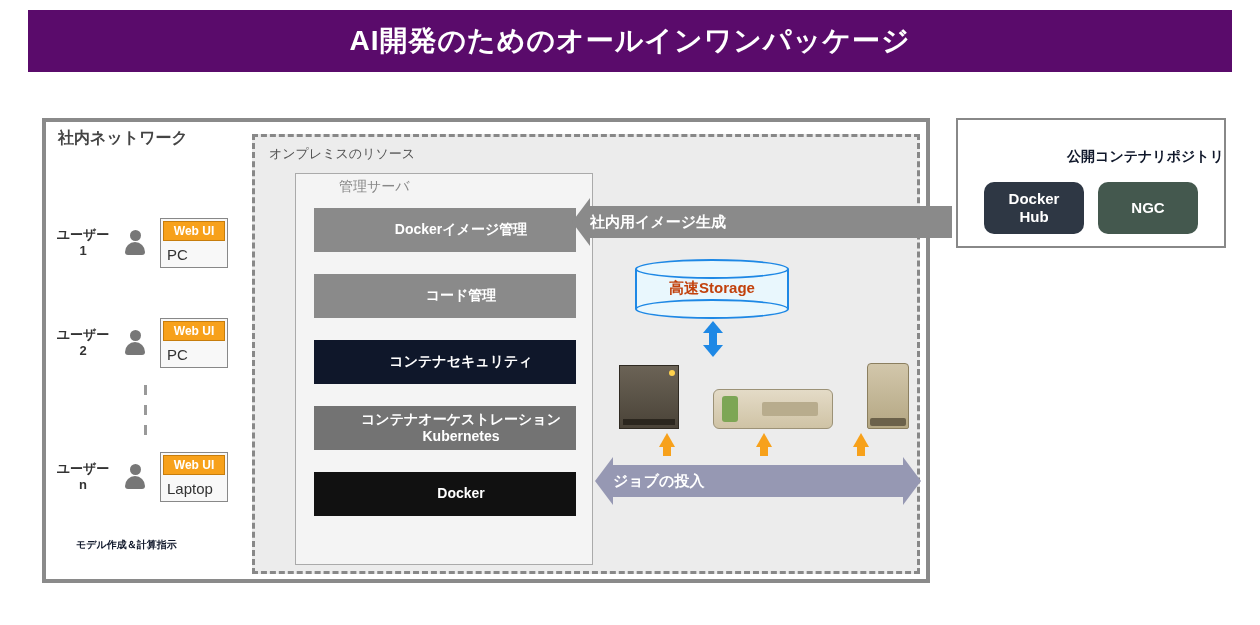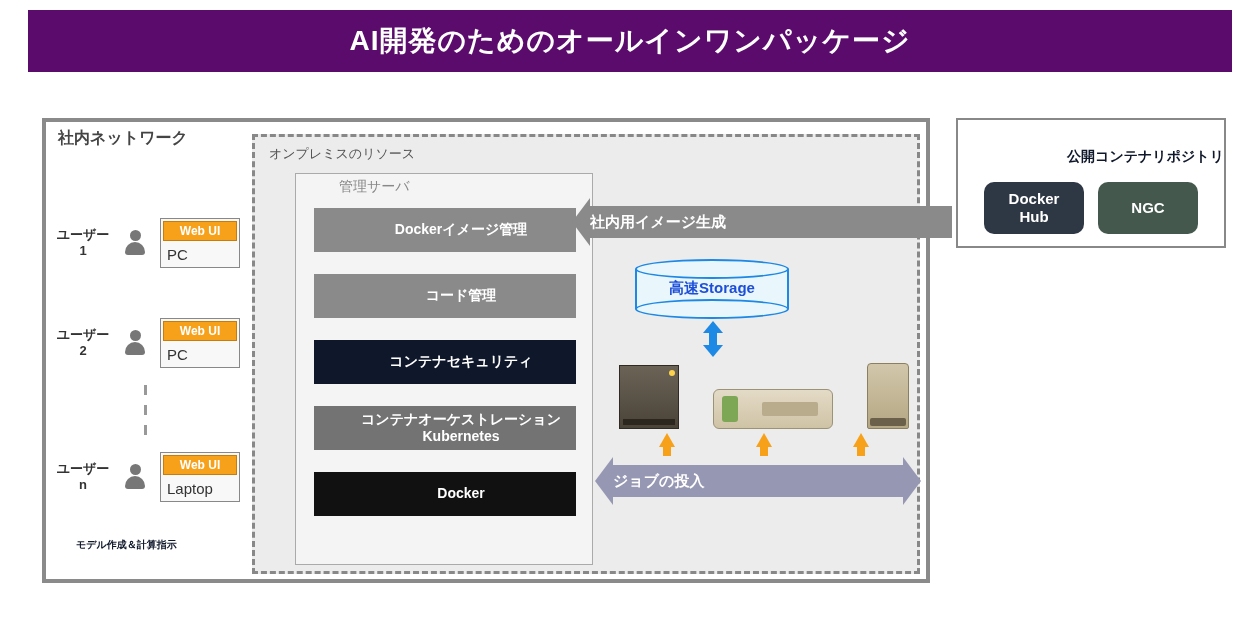--- a/index.html
+++ b/index.html
@@ -56,21 +56,21 @@
     width: 54px;
     line-height: 1.2;
   }
   .person-icon {
     width: 22px; height: 26px;
     display: flex; flex-direction: column; align-items: center;
   }
   .person-icon .head { width: 11px; height: 11px; border-radius: 50%; background: #777; }
   .person-icon .body { width: 20px; height: 13px; border-radius: 10px 10px 3px 3px; background: #777; margin-top: 1px; }
   .device-box {
-    width: 80px;
+    width: 68px;
     border: 1px solid #888;
     background: #f8f8f8;
   }
   .webui-tag {
     background: #f7a11b;
     border: 1px solid #c77d0c;
     color: #fff;
     font-size: 12px;
     font-weight: bold;
     text-align: center;
@@ -170,21 +170,21 @@
   }
   .cyl-body { top: 8px; height: 40px; border-top: none; border-bottom: none; }
   .cyl-top  { top: -2px; height: 20px; border-radius: 50%; }
   .cyl-bot  { bottom: -2px; height: 20px; border-radius: 50%; }
   .storage span {
     position: absolute;
     left: 0; right: 0; top: 18px;
     text-align: center;
     font-size: 15px;
     font-weight: bold;
-    color: #1d4ed8;
+    color: #c2410c;
   }
   
   .varrow {
     position: absolute;
     left: 448px; top: 184px;
     width: 20px; height: 36px;
   }
   .varrow::before, .varrow::after {
     content: "";
     position: absolute;

